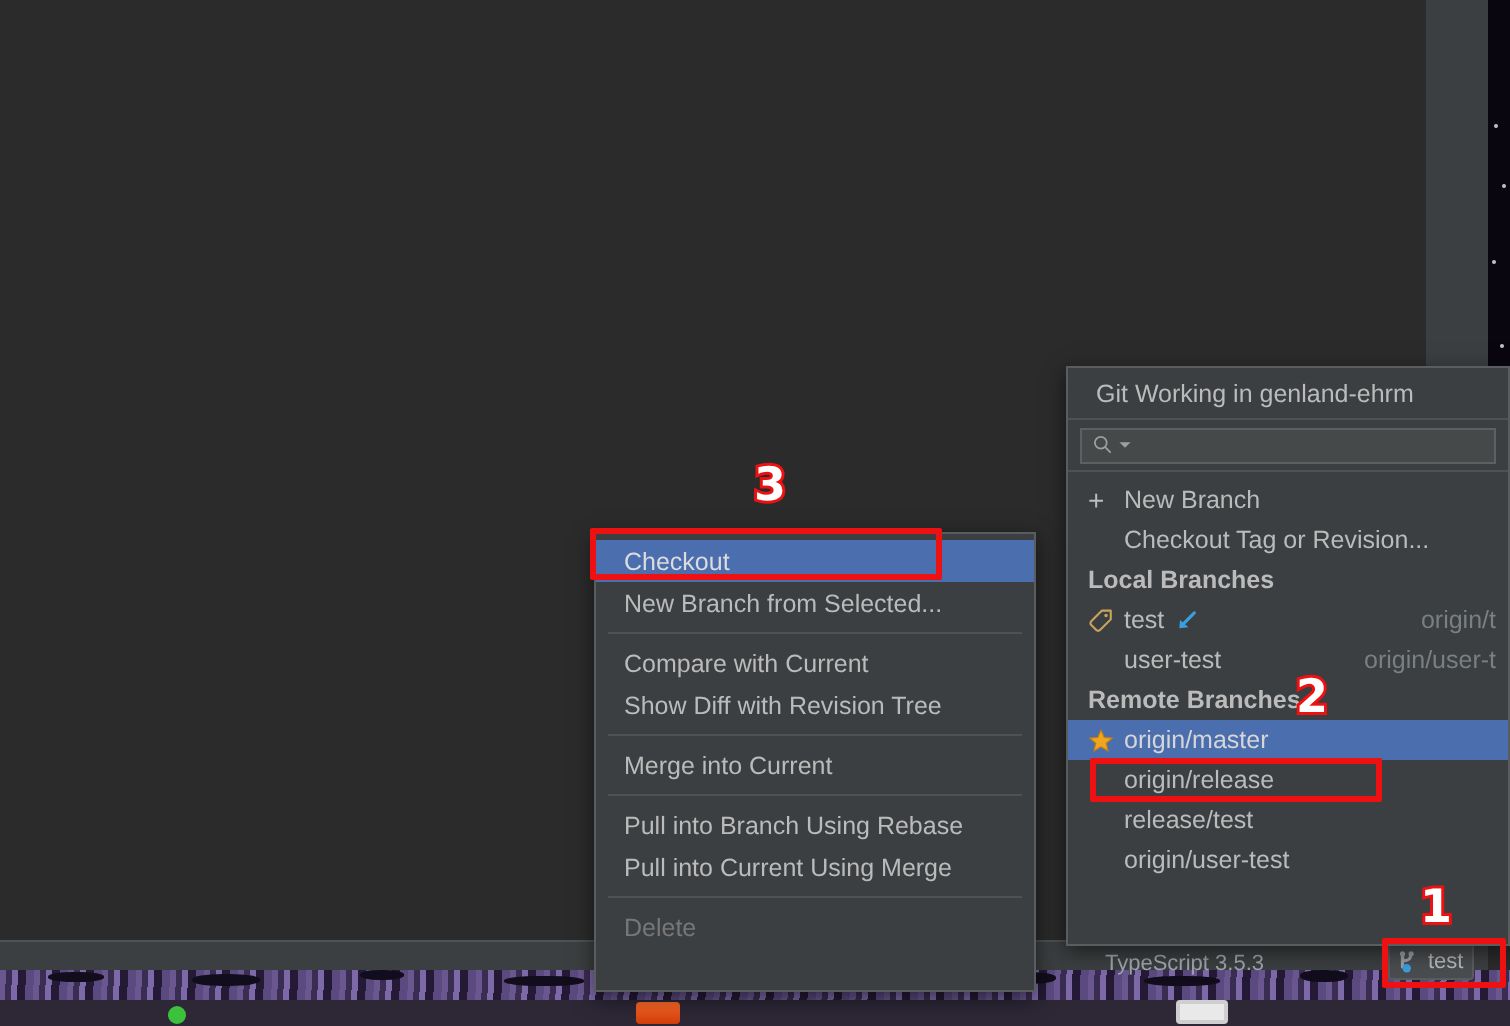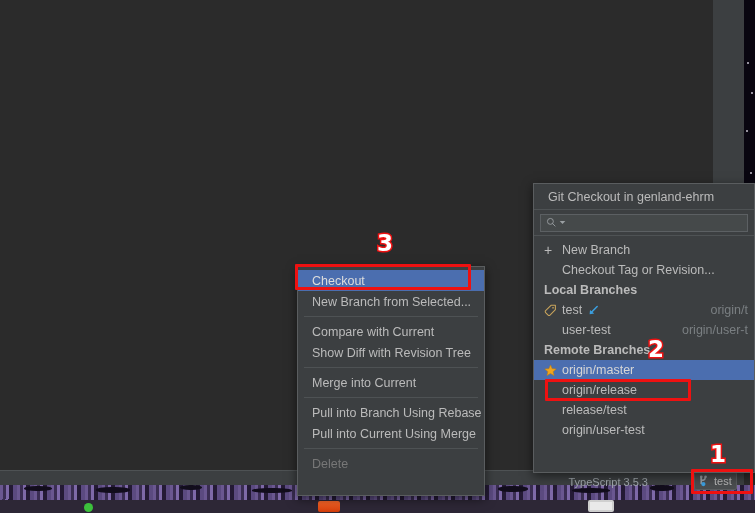--- a/index.html
+++ b/index.html
@@ -58,21 +58,21 @@
     background: #4e5254;
   }
   .status-left-panel {
     position:absolute; left:0; top:471px; width: 713px; height:14px;
     background:#3c3f41;
   }
   .status-text {
     position: absolute; top: 476px; font-size: 11px; color: #a9b7c6;
     white-space: nowrap;
   }
-  #typescript-version { right: 96px; color: #9fa6ab; }
+  #typescript-version { right: 112px; color: #9fa6ab; }
 
   .branch-widget {
     position: absolute; left: 694px; top: 472px;
     height: 18px; display: flex; align-items: center; gap: 3px;
     padding: 0 4px 0 3px;
     background: #4a4d4f;
     border: 1px solid #5a5d5f;
     border-radius: 2px;
   }
   .branch-widget .label { font-size: 11px; color: #b8b8b8; }
@@ -122,21 +122,21 @@
     padding-left: 10px; font-size: 12.5px; font-weight: bold; color: #bbbbbb;
   }
   .plus-glyph { color: #bbbbbb; font-size: 14px; line-height: 1; }
   .arrow-down-left { width: 11px; height: 11px; margin-left: 6px; }
   .tag-icon { width: 13px; height: 13px; }
   .star-icon { width: 13px; height: 13px; }
 
   
   .ctx-menu {
     position: absolute; left: 297px; top: 266px;
-    width: 188px; height: 230px;
+    width: 221px; height: 230px;
     background: #3c3f41;
     border: 1px solid #5a5d5f;
     box-shadow: 0 3px 10px rgba(0,0,0,.55);
     padding: 3px 0;
     overflow: hidden;
   }
   .ctx-item {
     height: 21px; display: flex; align-items: center;
     padding-left: 14px; font-size: 12.5px; color: #bbbbbb;
     white-space: nowrap;
@@ -205,21 +205,21 @@
       <path d="M4 2.2 v8.2" stroke="#9aa0a6" stroke-width="2" fill="none" stroke-linecap="round"></path>
       <path d="M4 4.6 C4 8, 9 6.4, 9 3.2" stroke="#9aa0a6" stroke-width="1.8" fill="none" stroke-linecap="round"></path>
       <circle cx="4" cy="2.3" r="1.6" fill="#9aa0a6"></circle>
       <circle cx="9.3" cy="2.3" r="1.6" fill="#9aa0a6"></circle>
       <circle cx="6.6" cy="11.2" r="2.6" fill="#3b9ede"></circle>
     </svg>
     <span class="label">test</span>
   </div>
 
   <div class="git-popup">
-    <div class="git-popup-title">Git Checkout in genland-ehrm</div>
+    <div class="git-popup-title">Git Working in genland-ehrm</div>
 
     <div class="git-search-row">
       <div class="git-search-field">
         <svg class="magnifier" viewBox="0 0 16 16">
           <circle cx="6.4" cy="6.4" r="4.3" stroke="#9ba0a3" stroke-width="1.3" fill="none"></circle>
           <path d="M9.6 9.6 L13.2 13.2" stroke="#9ba0a3" stroke-width="1.3" stroke-linecap="round"></path>
         </svg>
         <svg width="7" height="7" viewBox="0 0 10 10">
           <path d="M1 3 L5 7 L9 3" fill="#9ba0a3"></path>
         </svg>

